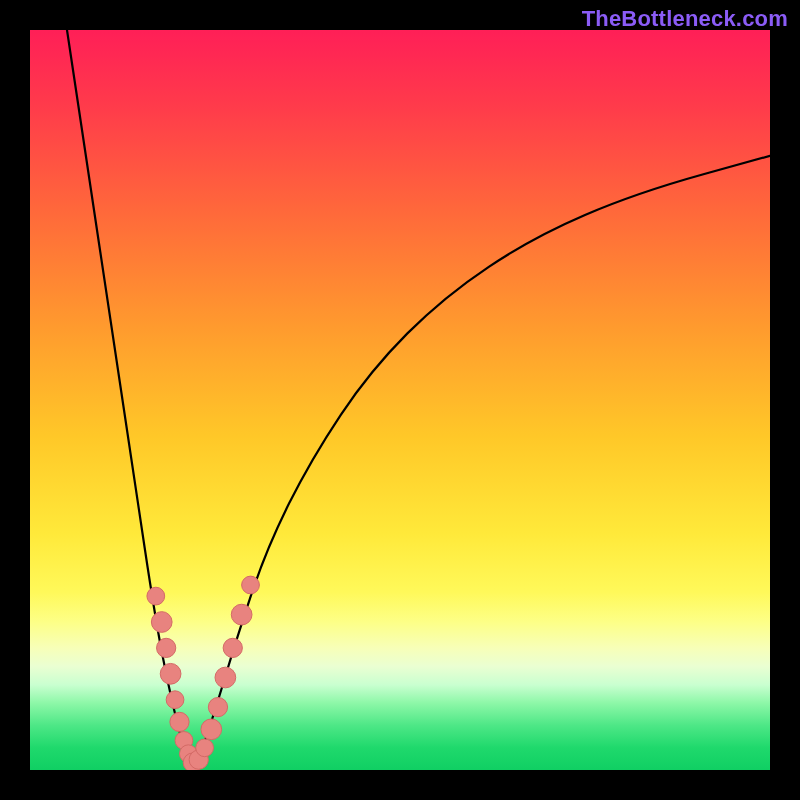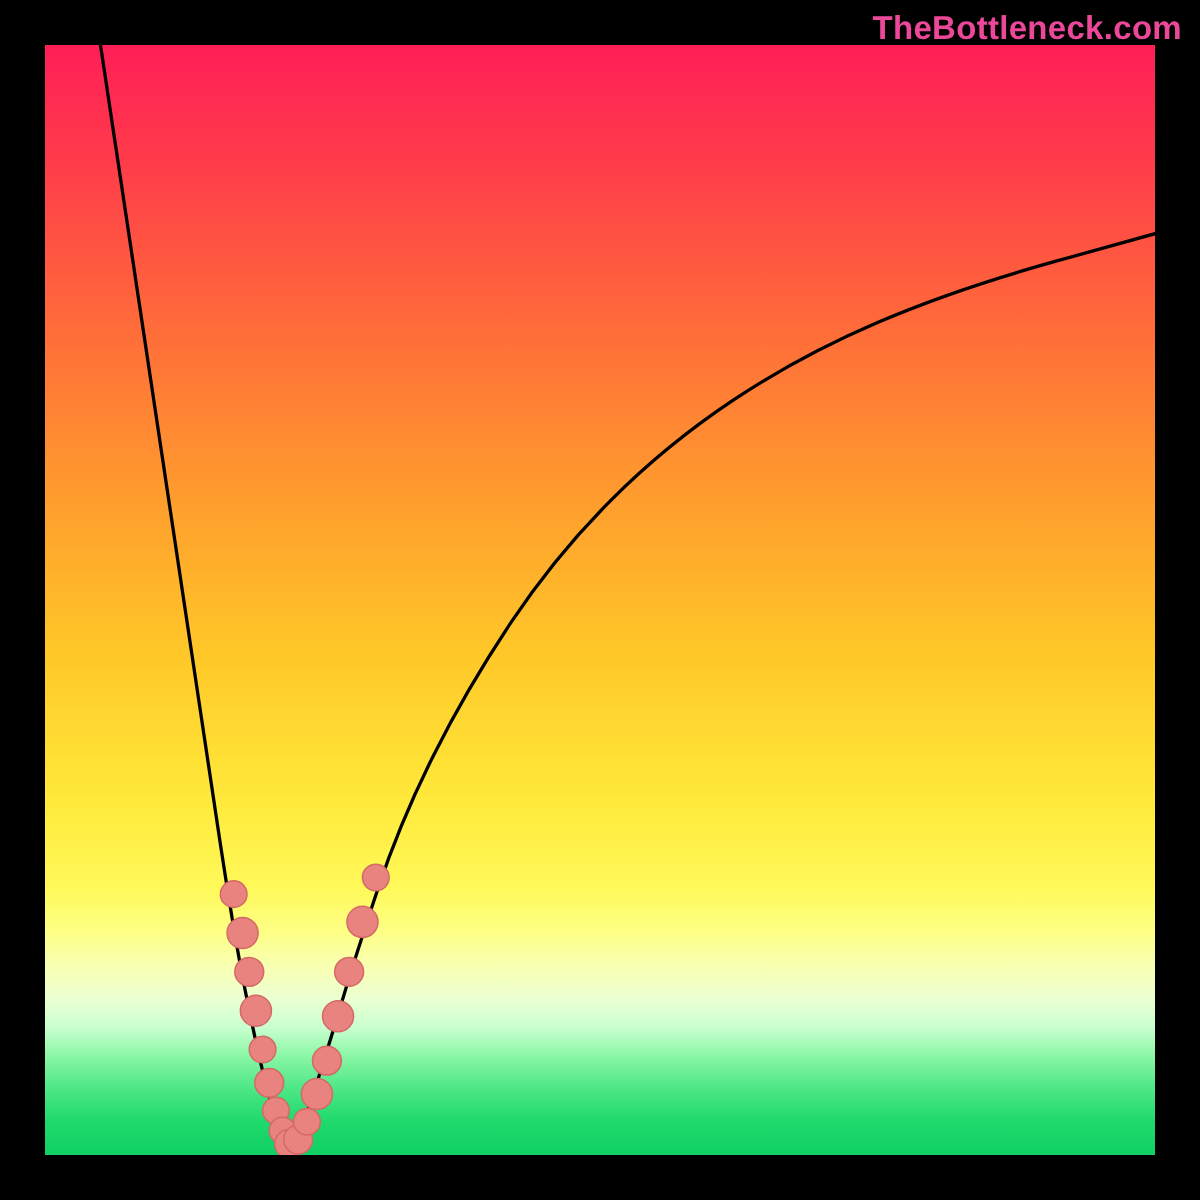--- a/index.html
+++ b/index.html
@@ -27,21 +27,21 @@
   .gradient-bg {
     position: absolute;
     inset: 0;
   }
   .watermark {
     position: absolute;
     top: 6px;
     right: 12px;
     font-size: 22px;
     font-weight: 600;
-    color: #ec4899;
+    color: #8b5cf6;
     letter-spacing: 0.2px;
     user-select: none;
   }
   svg.curve {
     position: absolute;
     inset: 0;
   }
 </style>
 </head>
 <body>

